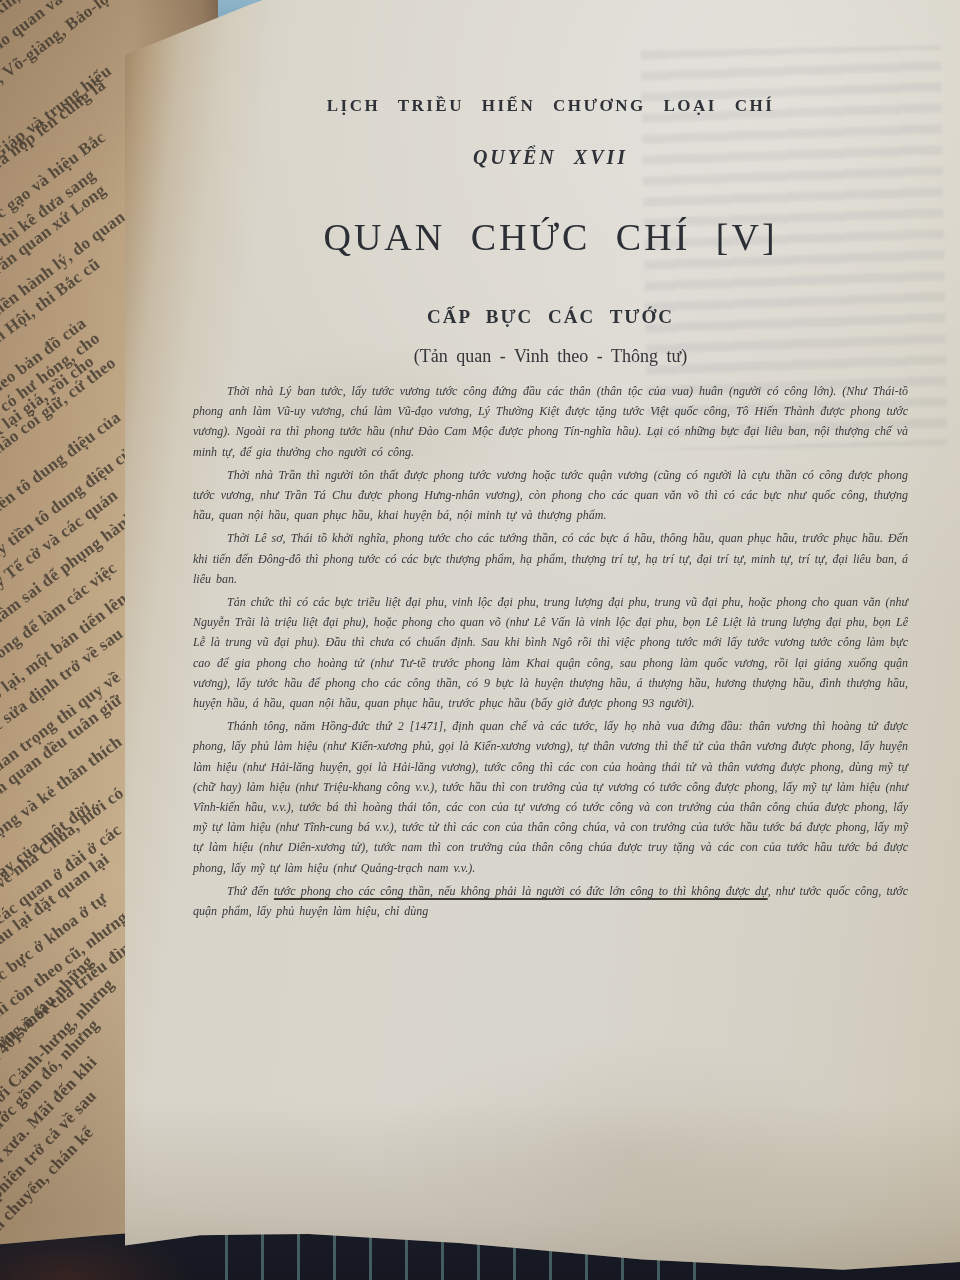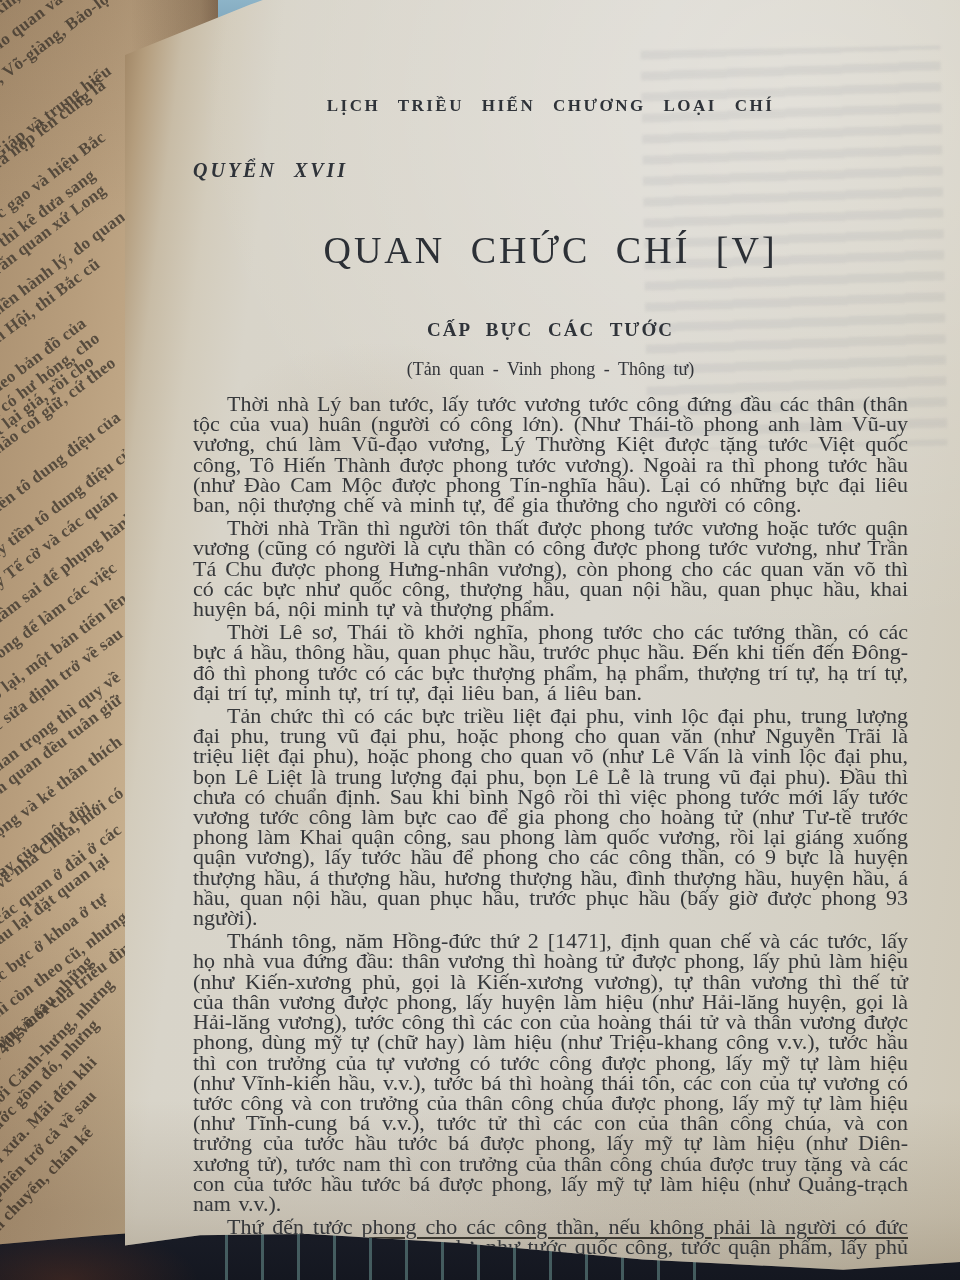--- a/index.html
+++ b/index.html
@@ -42,32 +42,32 @@
       radial-gradient(26% 9% at 30% 33%,rgba(150,125,90,0.10),transparent 70%),
       radial-gradient(40% 12% at 60% 90%,rgba(140,115,80,0.12),transparent 75%),
       radial-gradient(18% 6% at 22% 63%,rgba(140,115,85,0.10),transparent 70%);}
   .ghost{position:absolute;top:48px;right:16px;width:300px;height:400px;opacity:0.8;
     background:repeating-linear-gradient(179deg,rgba(92,98,114,0.11) 0 9px,rgba(92,98,114,0) 9px 21px);
     filter:blur(1.6px);transform:rotate(-1deg);}
 
   .content{position:relative;padding:0 52px 0 68px;color:#35373a;}
   .h-series{margin-top:96px;text-align:center;font-weight:bold;font-size:17px;
     letter-spacing:2.5px;word-spacing:11px;color:#2f3339;}
-  .h-volume{margin-top:43px;font-weight:bold;font-style:italic;
+  .h-volume{margin-top:30px;text-align:center;font-weight:bold;font-style:italic;
     font-size:20px;letter-spacing:3px;word-spacing:9px;color:#2f3339;}
   .h-title{margin-top:46px;text-align:center;font-weight:normal;font-size:38px;
     letter-spacing:3px;word-spacing:13px;color:#2c3036;}
   .h-subtitle{margin-top:44px;text-align:center;font-weight:bold;font-size:17px;
     letter-spacing:1.5px;word-spacing:8px;color:#2f3339;}
   .h-section{margin-top:47px;text-align:center;font-weight:bold;font-size:19px;
     letter-spacing:2px;word-spacing:8px;color:#2f3339;}
   .h-section-sub{margin-top:18px;text-align:center;font-size:18px;word-spacing:4px;color:#33353a;}
   .bodytext{margin-top:14px;}
-  .bodytext p{margin:0 0 3px 0;font-size:22px;line-height:20.2px;text-align:justify;
-    text-indent:34px;word-spacing:2px;color:#36383b;}
+  .bodytext p{margin:0 0 3px 0;font-size:12px;line-height:20.2px;text-align:justify;
+    text-indent:34px;word-spacing:2px;color:#36383b;font-style:italic;}
   .hand-underline{text-decoration:underline;text-decoration-thickness:2px;
     text-underline-offset:3px;text-decoration-color:#3d3a32;}
 </style>
 </head>
 <body>
 
 <div class="scene">
 
   <div class="floor">
     <div class="floor-lines"></div>
@@ -119,21 +119,21 @@
 
   <div class="main-page">
     <div class="stains"></div>
     <div class="ghost"></div>
 
     <div class="content">
       <div class="h-series">LỊCH TRIỀU HIẾN CHƯƠNG LOẠI CHÍ</div>
       <div class="h-volume">QUYỂN XVII</div>
       <div class="h-title">QUAN CHỨC CHÍ [V]</div>
       <div class="h-section">CẤP BỰC CÁC TƯỚC</div>
-      <div class="h-section-sub">(Tản quan - Vinh phong - Thông tư)</div>
+      <div class="h-section-sub">(Tản quan - Vinh theo - Thông tư)</div>
 
       <div class="bodytext">
         <p>Thời nhà Lý ban tước, lấy tước vương tước công đứng đầu các thân (thân tộc của vua) huân (người có công lớn). (Như Thái-tồ phong anh làm Vũ-uy vương, chú làm Vũ-đạo vương, Lý Thường Kiệt được tặng tước Việt quốc công, Tô Hiến Thành được phong tước vương). Ngoài ra thì phong tước hầu (như Đào Cam Mộc được phong Tín-nghĩa hầu). Lại có những bực đại liêu ban, nội thượng chế và minh tự, để gia thưởng cho người có công.</p>
         <p>Thời nhà Trần thì người tôn thất được phong tước vương hoặc tước quận vương (cũng có người là cựu thần có công được phong tước vương, như Trần Tá Chu được phong Hưng-nhân vương), còn phong cho các quan văn võ thì có các bực như quốc công, thượng hầu, quan nội hầu, quan phục hầu, khai huyện bá, nội minh tự và thượng phẩm.</p>
         <p>Thời Lê sơ, Thái tồ khởi nghĩa, phong tước cho các tướng thần, có các bực á hầu, thông hầu, quan phục hầu, trước phục hầu. Đến khi tiến đến Đông-đô thì phong tước có các bực thượng phẩm, hạ phẩm, thượng trí tự, hạ trí tự, đại trí tự, minh tự, trí tự, đại liêu ban, á liêu ban.</p>
         <p>Tản chức thì có các bực triều liệt đại phu, vinh lộc đại phu, trung lượng đại phu, trung vũ đại phu, hoặc phong cho quan văn (như Nguyễn Trãi là triệu liệt đại phu), hoặc phong cho quan võ (như Lê Vấn là vinh lộc đại phu, bọn Lê Liệt là trung lượng đại phu, bọn Lê Lễ là trung vũ đại phu). Đầu thì chưa có chuẩn định. Sau khi bình Ngô rồi thì việc phong tước mới lấy tước vương tước công làm bực cao để gia phong cho hoàng tử (như Tư-tề trước phong làm Khai quận công, sau phong làm quốc vương, rồi lại giáng xuống quận vương), lấy tước hầu để phong cho các công thần, có 9 bực là huyện thượng hầu, á thượng hầu, hương thượng hầu, đình thượng hầu, huyện hầu, á hầu, quan nội hầu, quan phục hầu, trước phục hầu (bấy giờ được phong 93 người).</p>
         <p>Thánh tông, năm Hồng-đức thứ 2 [1471], định quan chế và các tước, lấy họ nhà vua đứng đầu: thân vương thì hoàng tử được phong, lấy phủ làm hiệu (như Kiến-xương phủ, gọi là Kiến-xương vương), tự thân vương thì thế tử của thân vương được phong, lấy huyện làm hiệu (như Hải-lăng huyện, gọi là Hải-lăng vương), tước công thì các con của hoàng thái tử và thân vương được phong, dùng mỹ tự (chữ hay) làm hiệu (như Triệu-khang công v.v.), tước hầu thì con trưởng của tự vương có tước công được phong, lấy mỹ tự làm hiệu (như Vĩnh-kiến hầu, v.v.), tước bá thì hoàng thái tôn, các con của tự vương có tước công và con trưởng của thân công chúa được phong, lấy mỹ tự làm hiệu (như Tĩnh-cung bá v.v.), tước tử thì các con của thân công chúa, và con trưởng của tước hầu tước bá được phong, lấy mỹ tự làm hiệu (như Diên-xương tử), tước nam thì con trưởng của thân công chúa được truy tặng và các con của tước hầu tước bá được phong, lấy mỹ tự làm hiệu (như Quảng-trạch nam v.v.).</p>
         <p><span>Thứ đến </span><span class="hand-underline">tước phong cho các công thần, nếu không phải là người có đức lớn công to thì không được dự</span><span>, như tước quốc công, tước quận phẩm, lấy phủ huyện làm hiệu, chỉ dùng</span></p>
       </div>
     </div>

